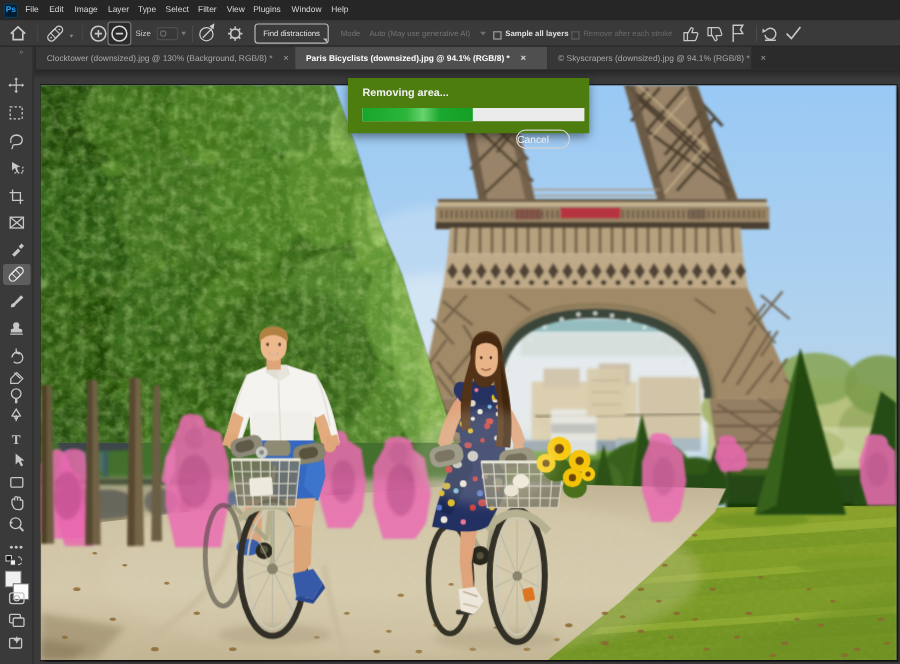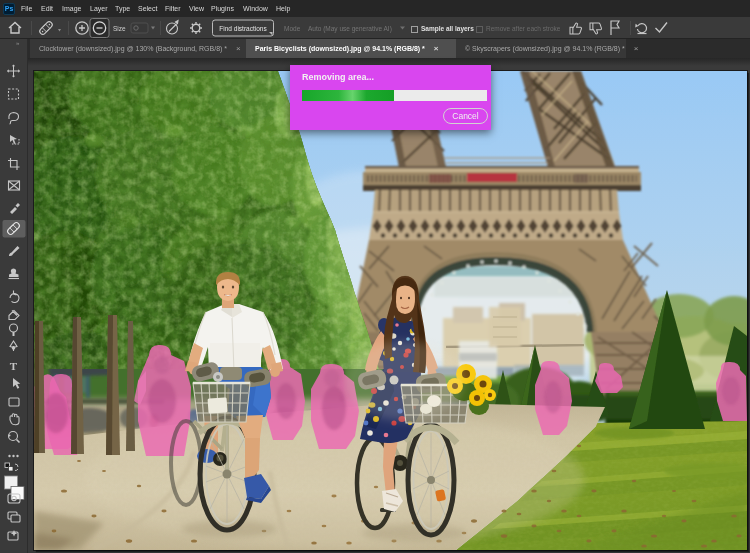--- a/index.html
+++ b/index.html
@@ -8,25 +8,25 @@
 #menubar .mi{position:absolute;top:5px;}
 #pslogo{position:absolute;left:3px;top:2.5px;width:12px;height:12px;background:#001d33;border:1px solid #0f3a55;border-radius:2px;color:#2fa3f7;font-size:7px;font-weight:bold;text-align:center;line-height:10px;}
 #optbar{position:absolute;left:0;top:17px;width:750px;height:22px;background:#3a3a3a;border-bottom:1px solid #232323;}
 #tabbar{position:absolute;left:28px;top:39px;width:722px;height:19px;background:#2b2b2b;font-size:7px;}
 .tab{position:absolute;top:0;height:19px;line-height:19px;white-space:nowrap;padding-left:9px;color:#a9a9a9;}
 .tab .x{color:#9f9f9f;margin-left:7px;font-size:8px;}
 #toolbar{position:absolute;left:0;top:39px;width:28px;height:514px;background:#3a3a3a;border-right:1px solid #2c2c2c;}
 #canvas{position:absolute;left:28px;top:58px;width:722px;height:495px;background:#3a3a3a;}
 #canvtop{position:absolute;left:28px;top:58px;width:722px;height:8px;background:linear-gradient(#262626,#3a3a3a);}
 #photo{position:absolute;left:34px;top:71px;width:713px;height:479px;box-shadow:0 0 0 1px rgba(10,10,10,.6),2px 2px 1px rgba(5,5,5,.45);filter:saturate(1.07) contrast(1.03);}
-#dlg{position:absolute;left:290px;top:65px;width:201px;height:65px;background:#d946ef;box-shadow:0 3px 8px rgba(0,0,0,.5);}
+#dlg{position:absolute;left:290px;top:65px;width:201px;height:46px;background:#4d7c0f;box-shadow:0 3px 8px rgba(0,0,0,.5);}
 #dlg .title{position:absolute;left:12px;top:7px;font-size:9px;font-weight:bold;color:#f2f2f2;}
 #dlg .track{position:absolute;left:12px;top:25px;width:185px;height:11px;background:#ebebeb;}
 #dlg .fill{position:absolute;left:0;top:0;width:92px;height:11px;background:linear-gradient(90deg,#17a62a 0%,#2db53c 40%,#67d46d 55%,#1ca82e 70%,#149f25 100%);}
-#dlg .cancel{position:absolute;left:153px;top:43px;width:45px;height:16px;border:1px solid #d2d2d2;border-radius:8px;color:#f0f0f0;font-size:8.5px;text-align:center;line-height:14px;}
+#dlg .cancel{position:absolute;left:140px;top:43px;width:45px;height:16px;border:1px solid #d2d2d2;border-radius:8px;color:#f0f0f0;font-size:8.5px;line-height:14px;}
 .sep{position:absolute;top:21px;width:1px;height:14px;background:#2e2e2e;border-right:1px solid #4a4a4a;}
 .obtxt{position:absolute;font-size:6.5px;color:#cfcfcf;}
 .obgray{position:absolute;font-size:6.5px;color:#757575;}
 .cb{position:absolute;width:7px;height:7px;border:1px solid #a0a0a0;top:9px;}
 </style>
 </head>
 <body>
 
 <div id="menubar">
 <div id="pslogo">Ps</div>

